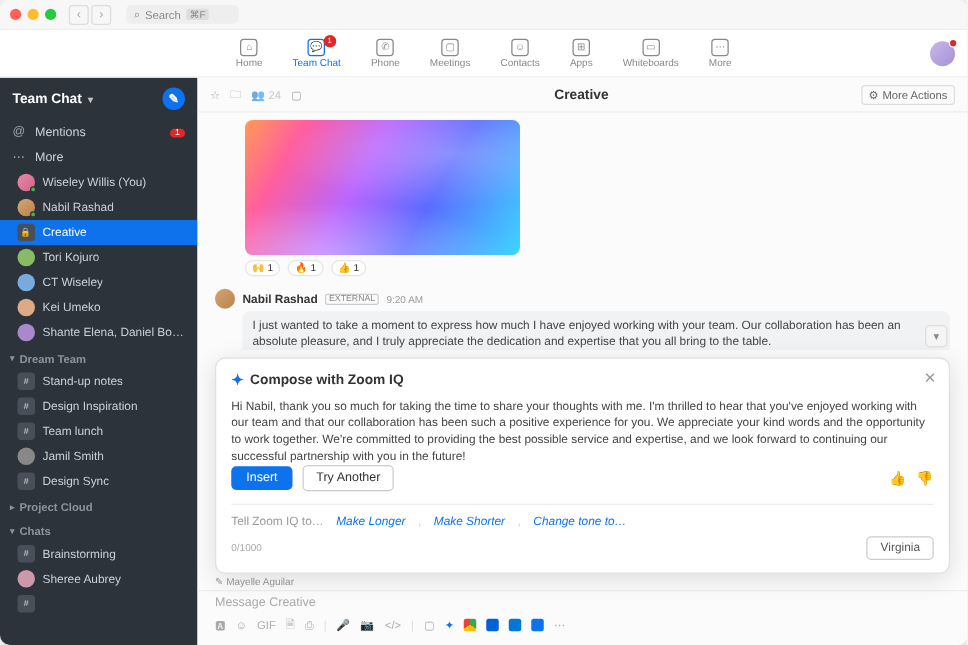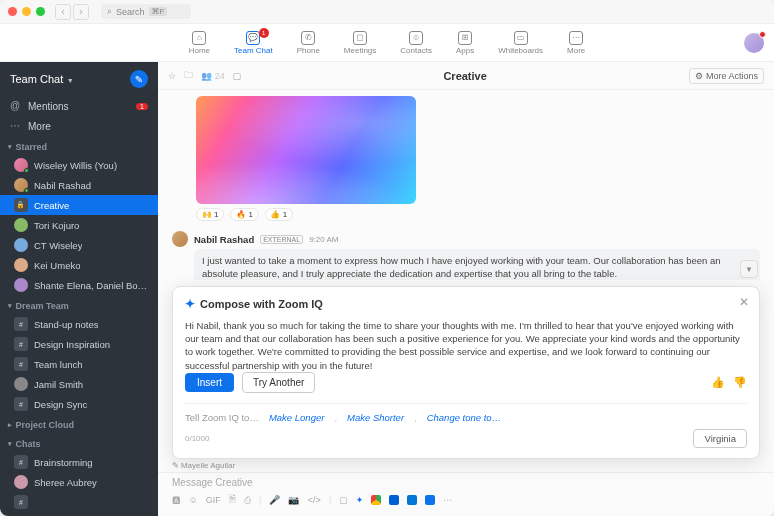--- a/index.html
+++ b/index.html
@@ -24,21 +24,21 @@
 .badge-red { position:absolute; top:-3px; right:4px; background:#e02828; color:#fff; border-radius:6px; font-size:6px; min-width:10px; height:10px; display:flex; align-items:center; justify-content:center; padding:0 2px; }
 .avatar-top { position:absolute; right:10px; width:20px; height:20px; border-radius:50%; background:linear-gradient(135deg,#c7b8ea,#a590d6); }
 .avatar-top .dot { width:7px; height:7px; background:#e02828; border-radius:50%; position:absolute; top:-2px; right:-2px; border:1px solid #fff; }
 
 
 .main { flex:1; display:flex; overflow:hidden; }
 
 
 .sidebar { width:158px; background:#2d333b; display:flex; flex-direction:column; color:#c9d1d9; overflow-y:auto; font-size:10px; }
 .sidebar::-webkit-scrollbar { width:0; }
-.sb-header { display:flex; align-items:center; justify-content:space-between; padding:8px 10px; font-weight:400; font-size:11px; color:#fff; }
+.sb-header { display:flex; align-items:center; justify-content:space-between; padding:8px 10px; font-weight:700; font-size:11px; color:#fff; }
 .sb-header .chev { font-size:8px; opacity:.7; margin-left:2px; }
 .compose-btn { width:18px; height:18px; border-radius:50%; background:#0e72ed; display:flex; align-items:center; justify-content:center; color:#fff; font-size:10px; }
 .sb-row { display:flex; align-items:center; gap:6px; padding:4px 10px; cursor:pointer; }
 .sb-row .ico { width:12px; height:12px; opacity:.7; flex-shrink:0; }
 .sb-row .txt { flex:1; white-space:nowrap; overflow:hidden; text-overflow:ellipsis; }
 .sb-row .count { background:#e02828; color:#fff; border-radius:6px; font-size:7px; padding:0 4px; min-width:10px; text-align:center; }
 .sb-section { display:flex; align-items:center; gap:4px; padding:6px 8px 3px; font-size:9px; font-weight:600; color:#8b949e; }
 .sb-section .caret { font-size:7px; }
 .sb-item { display:flex; align-items:center; gap:6px; padding:3px 10px 3px 14px; cursor:pointer; }
 .sb-item.active { background:#0e72ed; color:#fff; }
@@ -170,24 +170,20 @@
       <div class="sb-row">
         <span class="ico">@</span>
         <span class="txt">Mentions</span>
         <span class="count">1</span>
       </div>
       <div class="sb-row">
         <span class="ico">⋯</span>
         <span class="txt">More</span>
       </div>
 
-      <div class="sb-section">
-          <span class="caret">▾</span>
-          <span>Starred</span>
-        </div>
       <div class="sb-item">
           <span class="av" style="background:linear-gradient(135deg,#e8a,#c68)">
             <span class="presence"></span>
           </span>
           <span class="name">Wiseley Willis (You)</span>
         </div>
       <div class="sb-item">
           <span class="av" style="background:linear-gradient(135deg,#d4a574,#b8834a)">
             <span class="presence"></span>
           </span>

